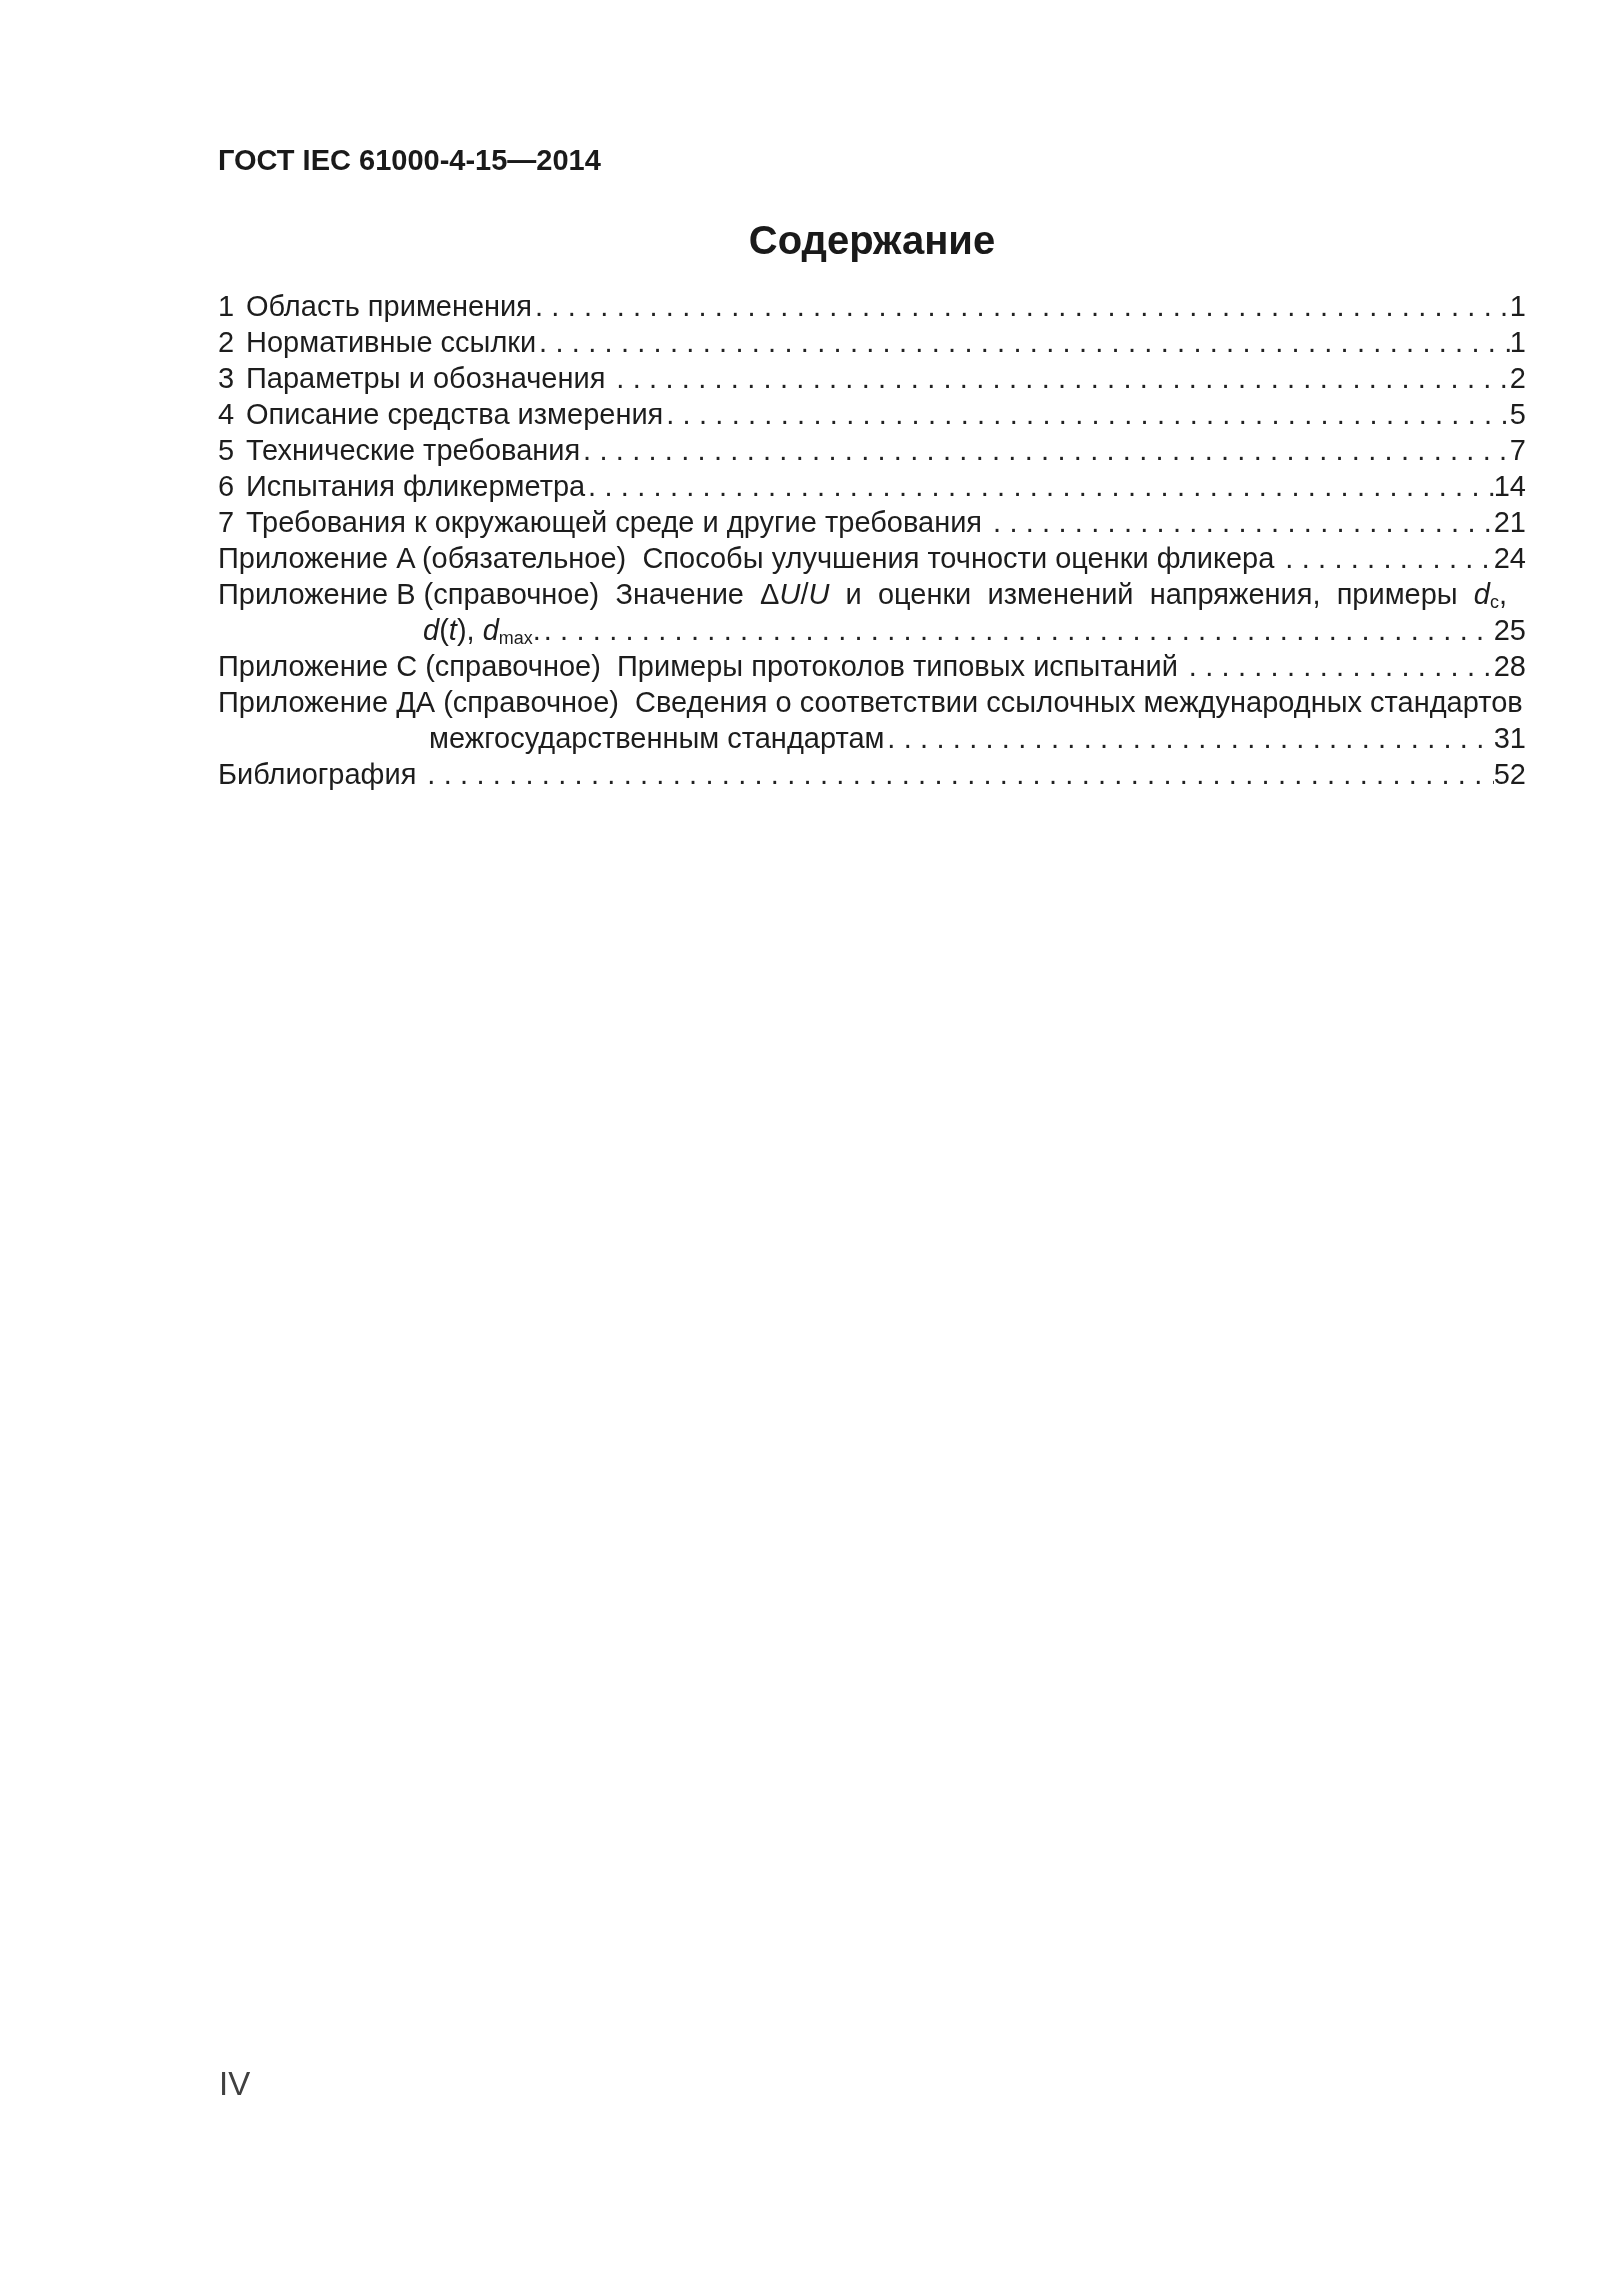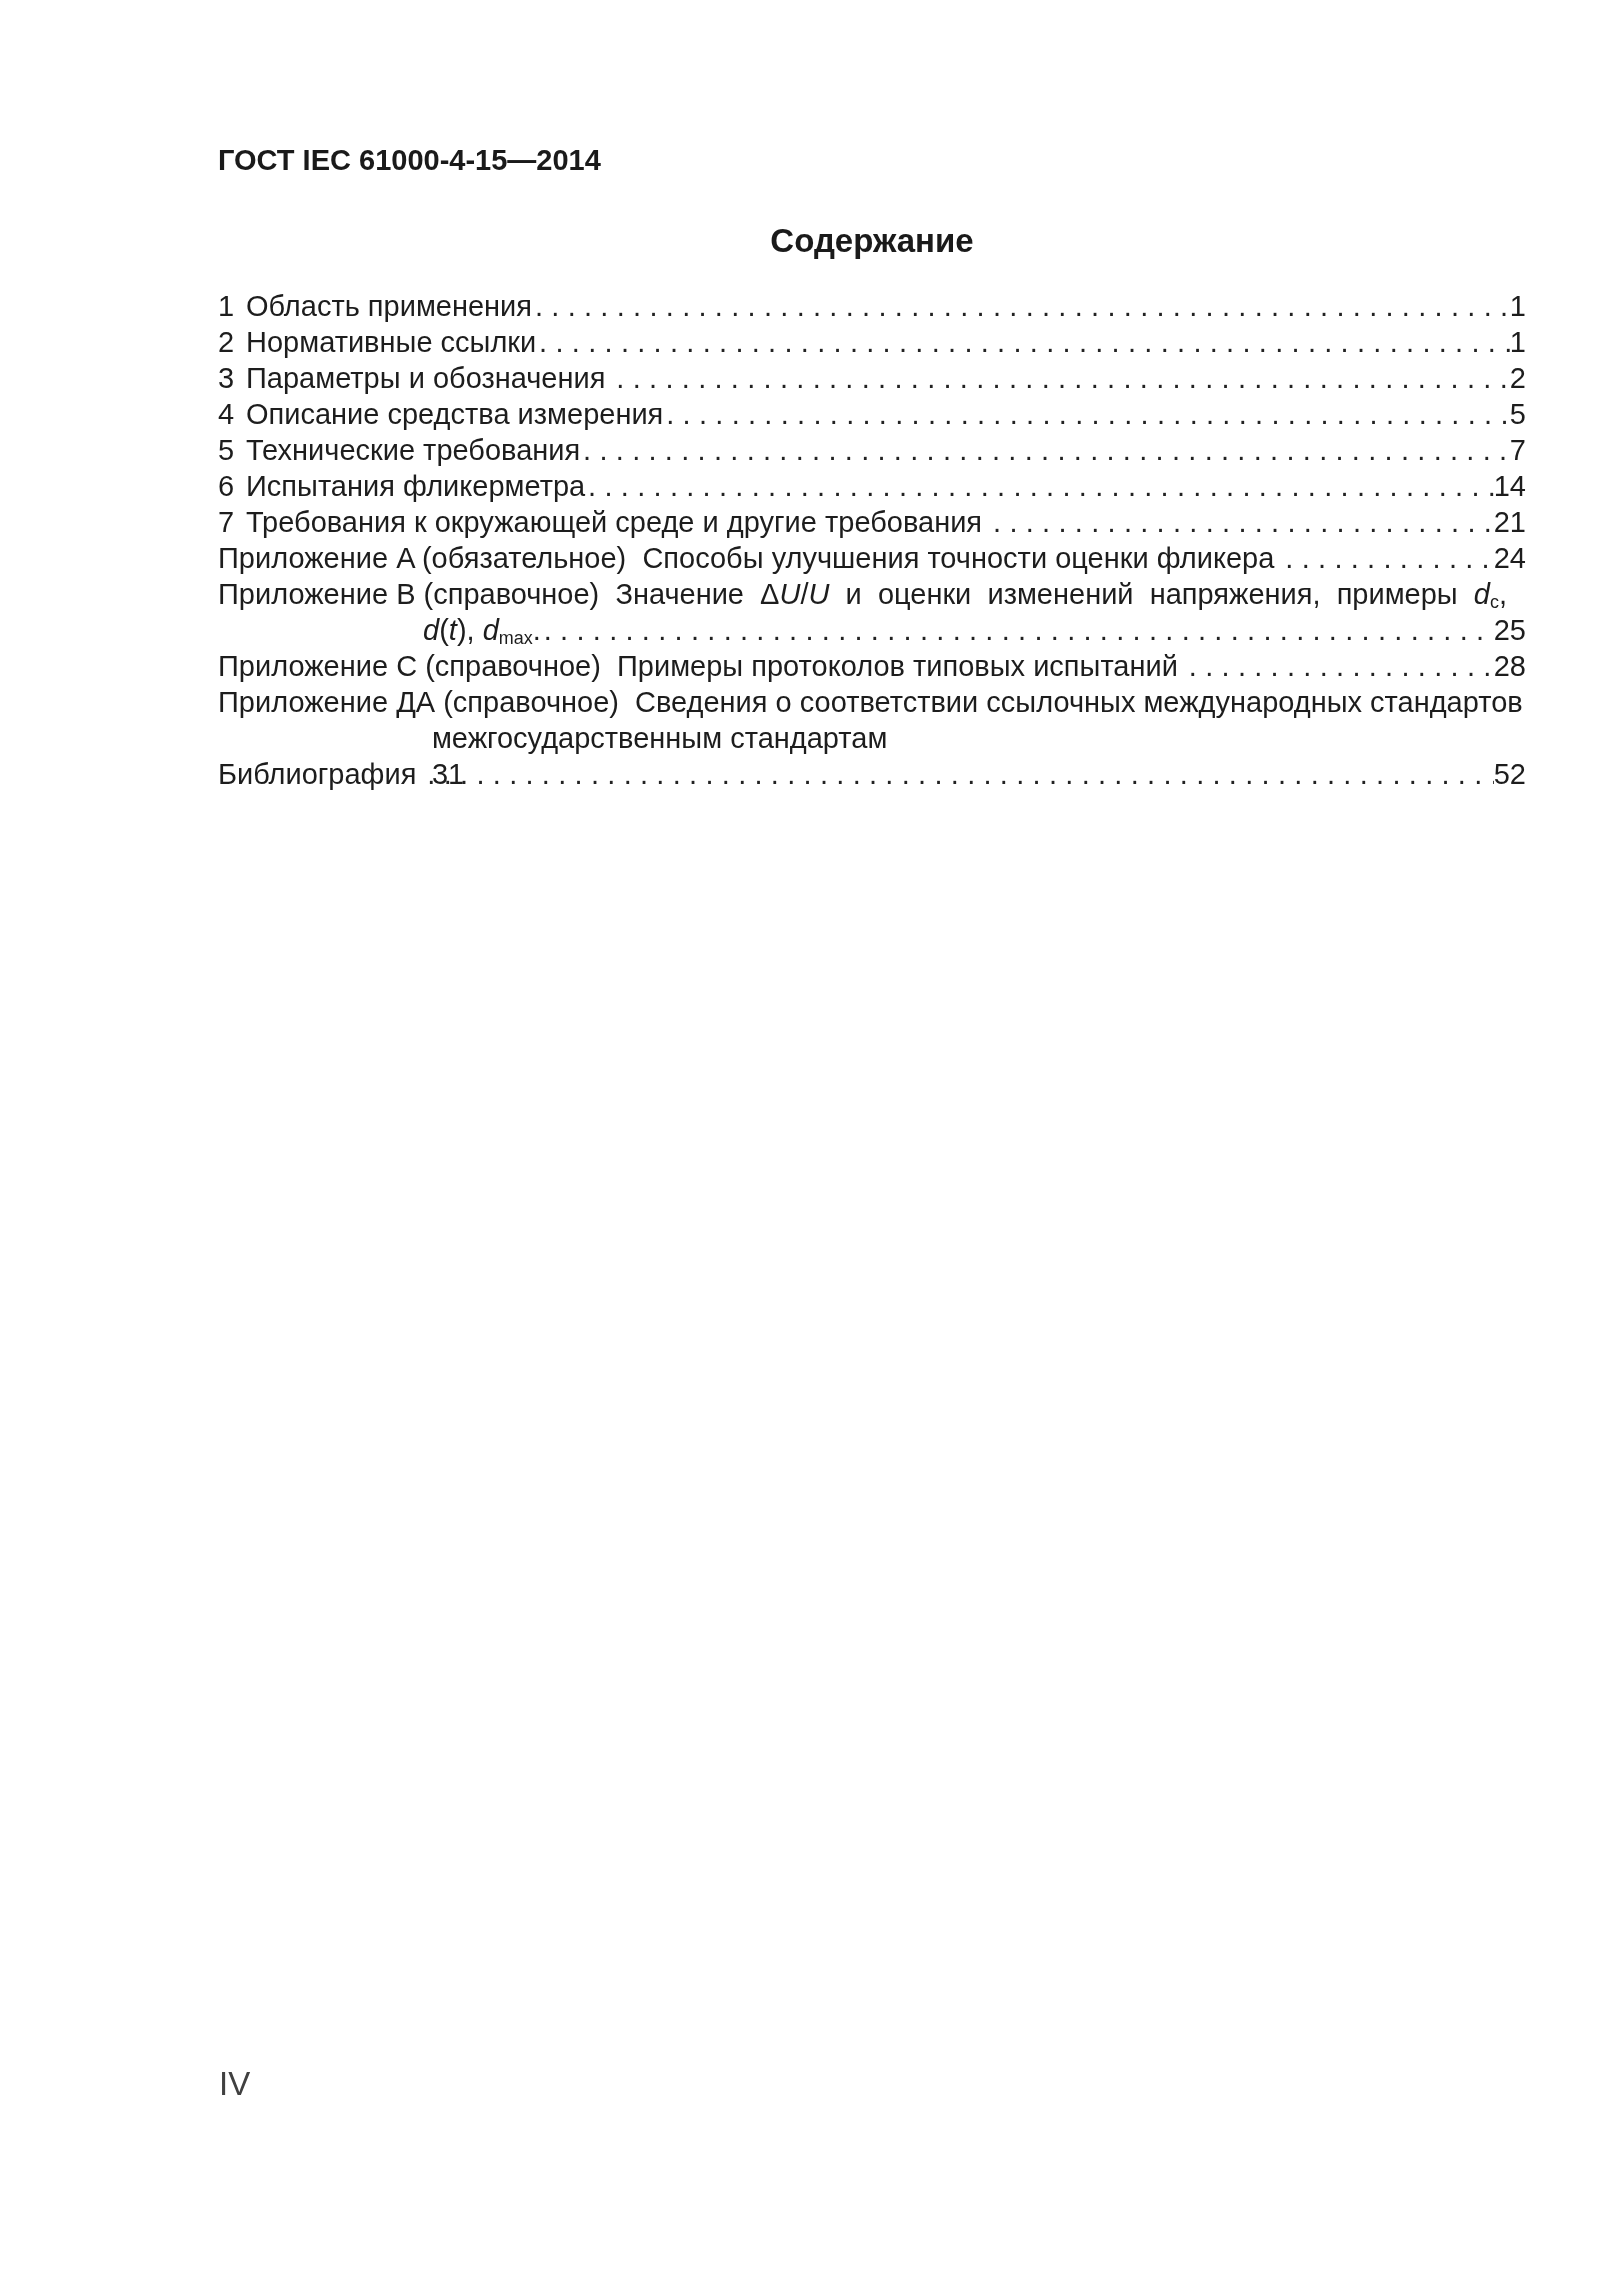--- a/index.html
+++ b/index.html
@@ -26,21 +26,21 @@
     font-weight: bold;
     white-space: pre;
     color: #1a1a1a;
   }
   .doc-title {
     position: absolute;
     left: 193px;
     top: 222px;
     width: 1308px;
     text-align: center;
-    font-size: 33px;
+    font-size: 40px;
     line-height: 37px;
     font-weight: bold;
     color: #1a1a1a;
   }
   .toc {
     position: absolute;
     left: 193px;
     top: 288px;
     width: 1308px;
     font-size: 29px;
@@ -106,20 +106,20 @@
       <div class="toc-line"><span class="num">3</span><span class="toc-text"><span>Параметры и обозначения </span></span><span class="dots"></span><span class="page-num">2</span></div>
       <div class="toc-line"><span class="num">4</span><span class="toc-text"><span>Описание средства измерения</span></span><span class="dots"></span><span class="page-num">5</span></div>
       <div class="toc-line"><span class="num">5</span><span class="toc-text"><span>Технические требования</span></span><span class="dots"></span><span class="page-num">7</span></div>
       <div class="toc-line"><span class="num">6</span><span class="toc-text"><span>Испытания фликерметра</span></span><span class="dots"></span><span class="page-num">14</span></div>
       <div class="toc-line"><span class="num">7</span><span class="toc-text"><span>Требования к окружающей среде и другие требования </span></span><span class="dots"></span><span class="page-num">21</span></div>
       <div class="toc-line"><span class="toc-text"><span>Приложение A (обязательное)  Способы улучшения точности оценки фликера </span></span><span class="dots"></span><span class="page-num">24</span></div>
       <div class="toc-line"><span class="toc-text"><span>Приложение B (справочное)  Значение  Δ</span><span class="it">U</span><span>/</span><span class="it">U</span><span>  и  оценки  изменений  напряжения,  примеры  </span><span class="it">d</span><span class="sub">c</span><span>,</span></span></div>
       <div class="toc-line" style="padding-left: 205px; text-align: right;"><span class="toc-text"><span class="it">d</span><span>(</span><span class="it">t</span><span>), </span><span class="it">d</span><span class="sub">max</span><span>.</span></span><span class="dots"></span><span class="page-num">25</span></div>
       <div class="toc-line"><span class="toc-text"><span>Приложение C (справочное)  Примеры протоколов типовых испытаний </span></span><span class="dots"></span><span class="page-num">28</span></div>
       <div class="toc-line"><span class="toc-text"><span>Приложение ДА (справочное)  Сведения о соответствии ссылочных международных стандартов</span></span></div>
-      <div class="toc-line" style="padding-left: 211px; flex-direction: column;"><span class="toc-text"><span>межгосударственным стандартам</span></span><span class="dots"></span><span class="page-num">31</span></div>
+      <div class="toc-line" style="padding-left: 211px;"><span class="toc-text"><span>межгосударственным стандартам</span></span><span class="dots"></span><span class="page-num">31</span></div>
       <div class="toc-line"><span class="toc-text"><span>Библиография </span></span><span class="dots"></span><span class="page-num">52</span></div>
     </div>
 
   <div class="doc-footer">IV</div>
 
 </div>
 
 
 </body></html>

